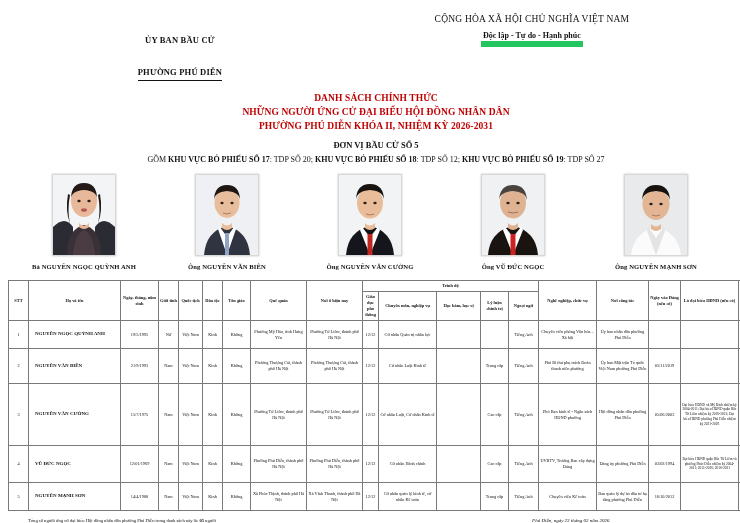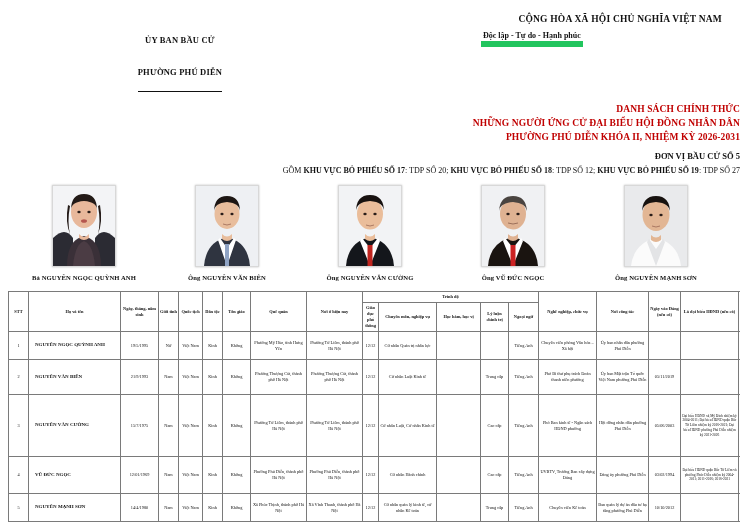--- a/index.html
+++ b/index.html
@@ -8,27 +8,27 @@
     font-family:"Liberation Serif", serif;
     color:#111;overflow:hidden;position:relative;
   }
   .page{width:740px;height:523px;position:relative;box-sizing:border-box;padding:0;}
 
   
   .topbar{display:flex;padding:14px 18px 0 18px;}
   .topbar .left{width:46%;text-align:center;}
   .topbar .right{width:54%;text-align:center;}
   .org{font-weight:bold;font-size:8.5px;line-height:1.45;letter-spacing:.2px;margin-top:20px;}
-  .nation{font-weight:bold;font-size:9.5px;letter-spacing:.2px;text-align:right;}
+  .nation{font-weight:normal;font-size:9.5px;letter-spacing:.2px;}
   .motto{font-weight:bold;font-size:8px;margin-top:6px;display:inline-block;
          border-bottom:6px solid #22c55e;padding:0 2px 1px 2px;}
-  .u-line{border-bottom:1px solid #111;display:inline-block;padding-bottom:12px;}
-
-  
-  .titleblock{text-align:right;margin-top:10px;margin-left:12px;}
+  .u-line{border-bottom:1px solid #111;display:inline-block;padding-bottom:1px;}
+
+  
+  .titleblock{text-align:center;margin-top:10px;margin-left:12px;}
   .t-red{color:#c00000;font-weight:bold;font-size:9.5px;line-height:1.5;letter-spacing:.1px;}
   .t-unit{font-weight:bold;font-size:8.5px;margin-top:7px;}
   .t-areas{font-size:8px;margin-top:5px;}
   .t-areas b{font-weight:bold;}
 
   
   .photos{display:flex;justify-content:space-between;
           padding:6px 14px 0 14px;margin-top:4px;}
   .cand{width:140px;text-align:center;}
   .frame{width:62px;height:80px;margin:0 auto;background:#fff;

